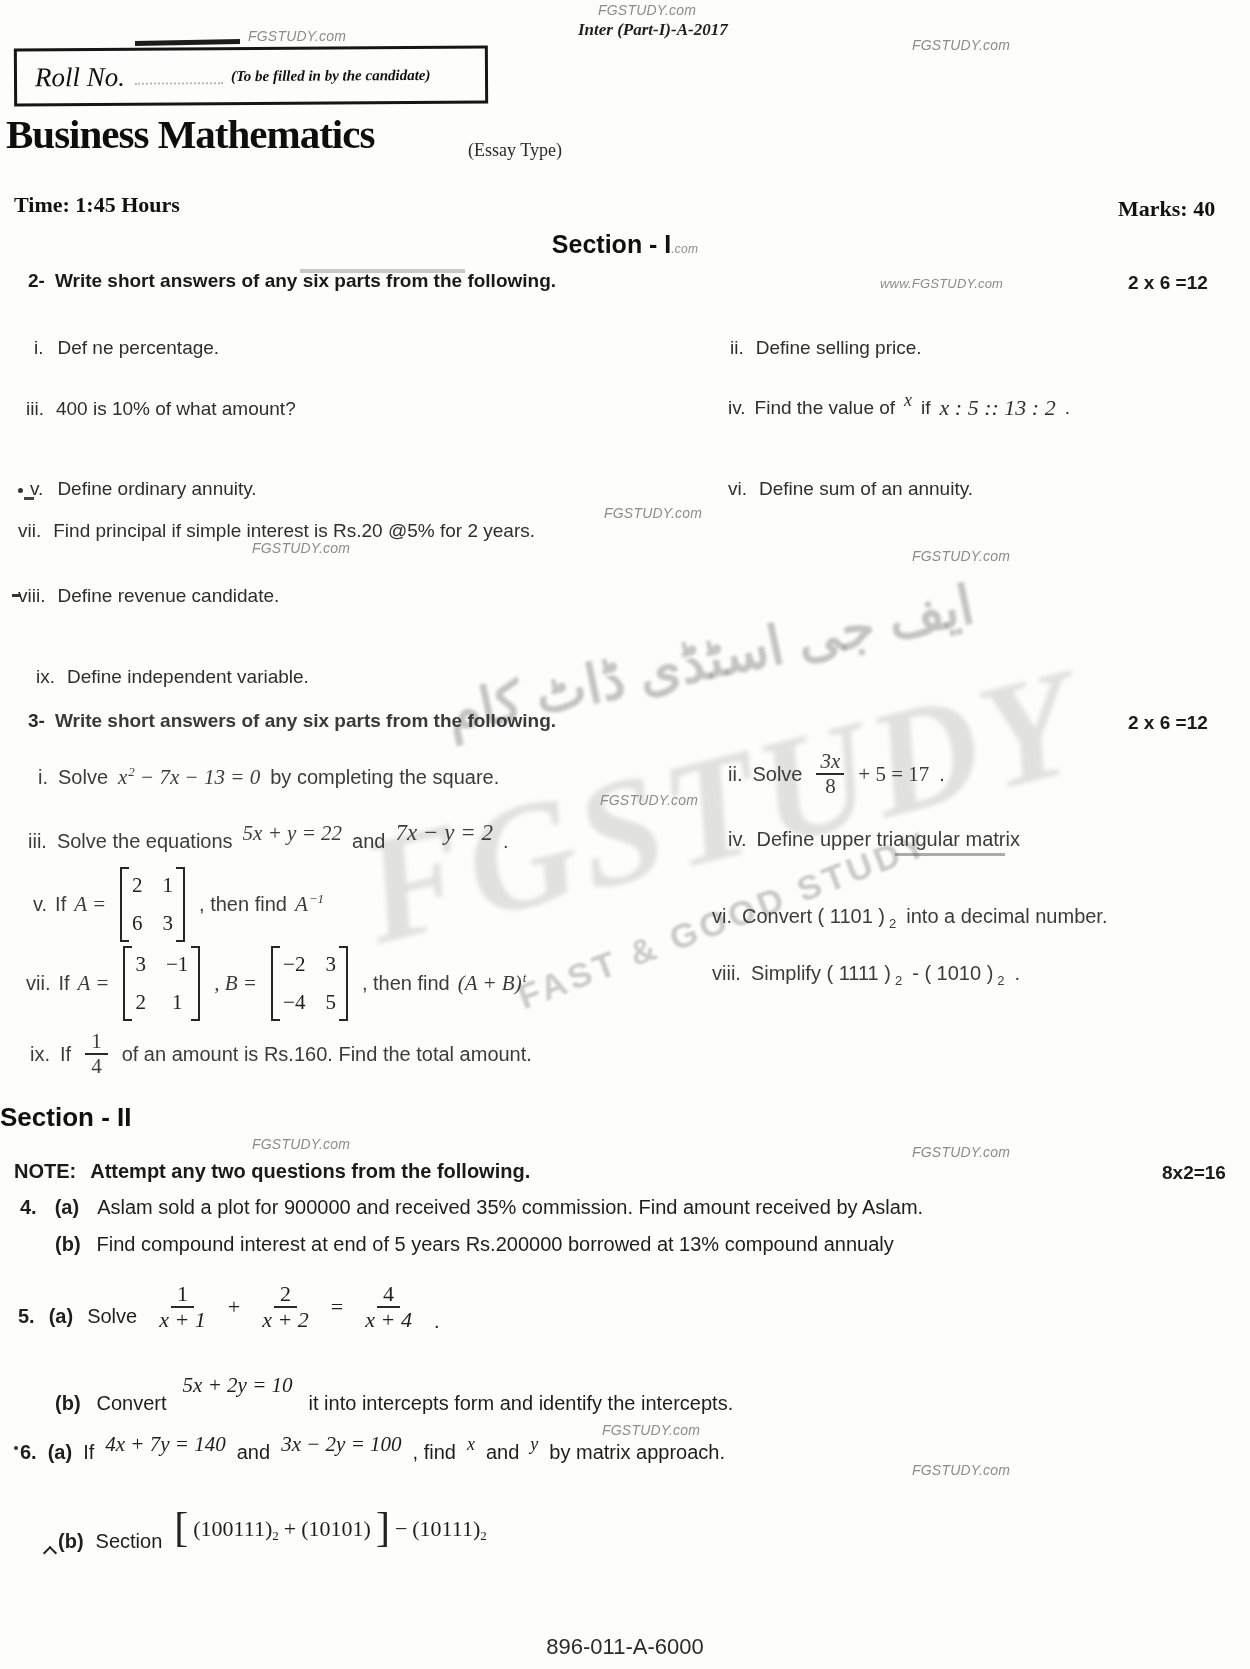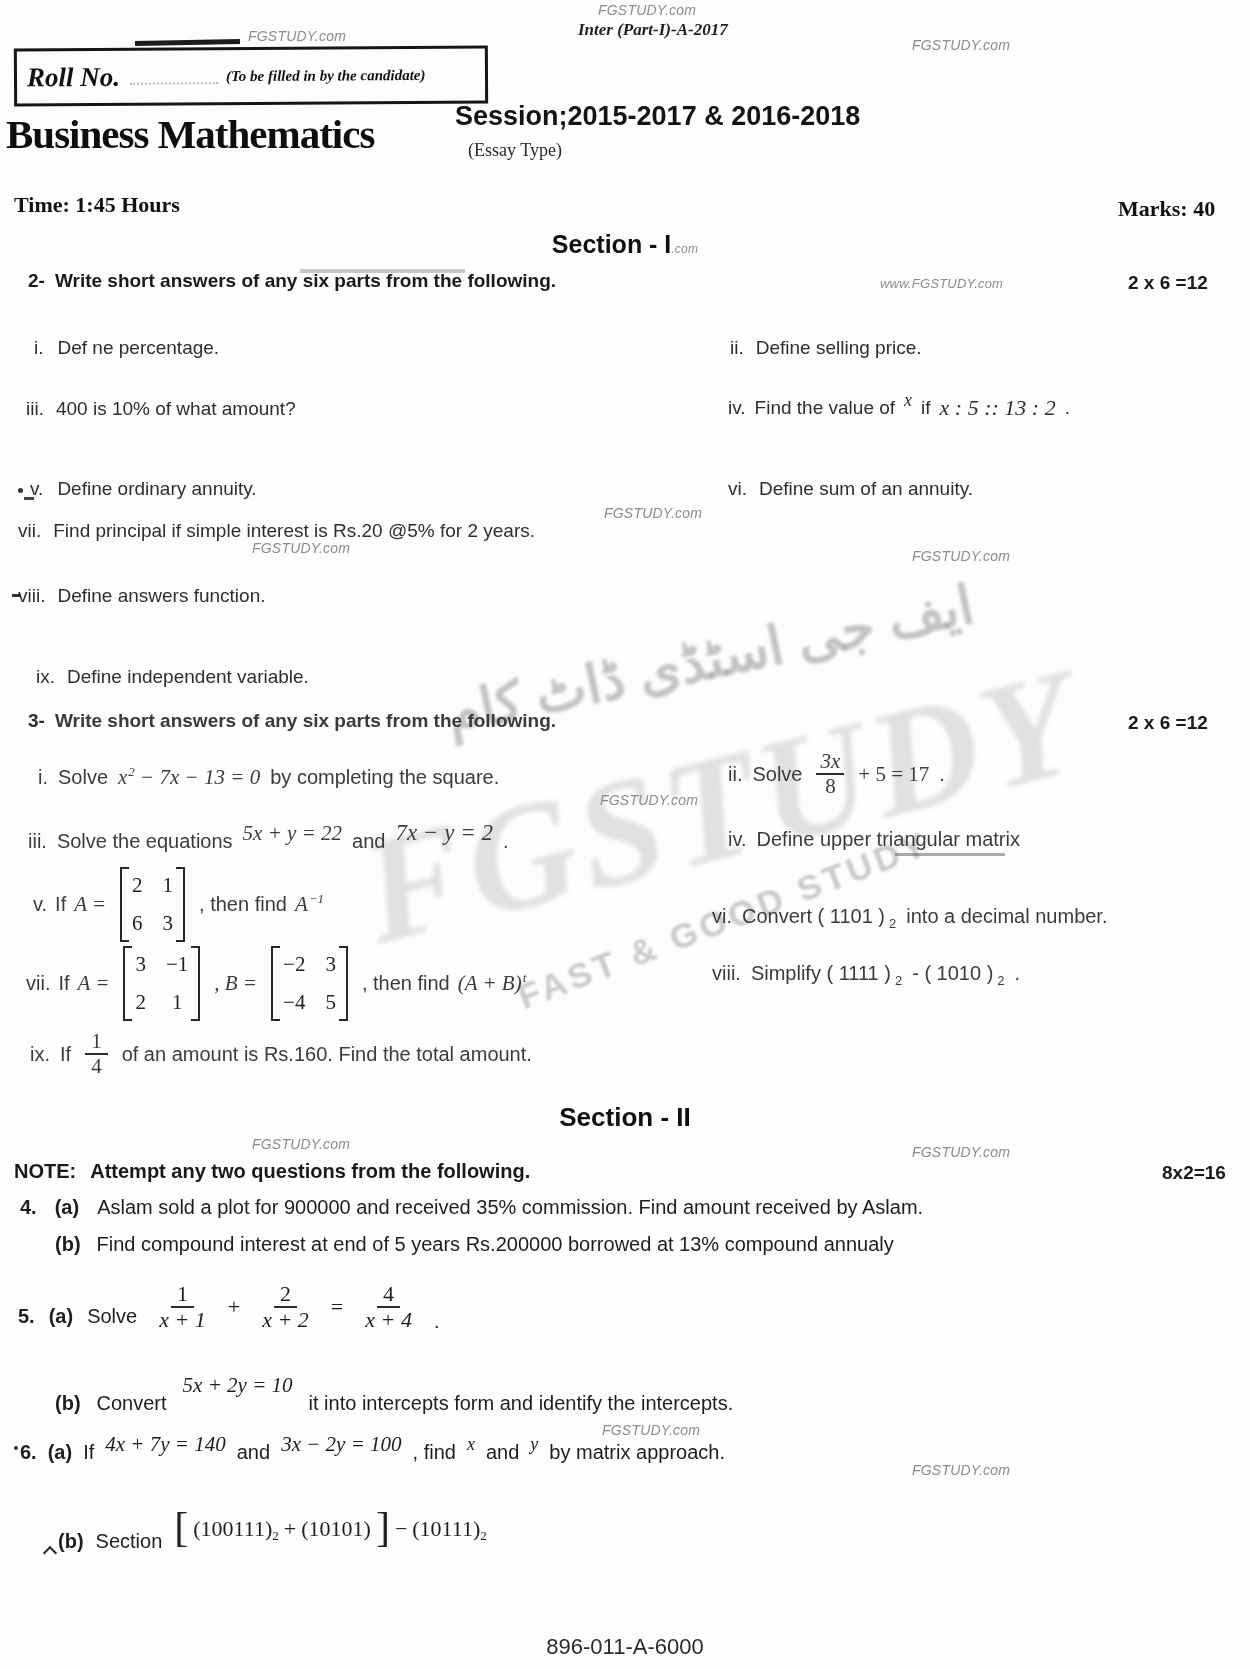--- a/index.html
+++ b/index.html
@@ -37,22 +37,22 @@
             border:2px solid #262626; border-right:none; }
   .matrix::after  { content:""; position:absolute; top:0; bottom:0; right:0; width:7px;
             border:2px solid #262626; border-left:none; }
   .mcol { display:flex; flex-direction:column; gap:13px; align-items:center;
           font-size:21px; color:#222; }
 
   
   .rollbox { position:absolute; left:14px; top:47px; width:468px; height:52px;
              border:3px solid #161616; display:flex; align-items:center;
              transform:rotate(-.35deg); background:#fdfdfc; }
-  .roll-label { font-family:"Liberation Serif", serif; font-weight:bold; font-style:italic;
-                font-size:27px; color:#111; margin-left:10px; }
+  .roll-label { font-family:"Liberation Serif", serif; font-weight:normal; font-style:italic;
+                font-size:27px; color:#111; margin-left:18px; }
   .roll-dots  { width:88px; border-bottom:2px dotted #b9b9b4; margin:14px 6px 0 10px; }
   .roll-note  { font-family:"Liberation Serif", serif; font-weight:bold; font-style:italic;
                 font-size:15px; color:#111; margin-left:2px; }
 
   .artifact { position:absolute; background:#1c1c1c; }
 
   
   .wm-urdu { position:absolute; left:310px; top:628px; width:800px; text-align:center;
              font-size:54px; font-weight:bold; color:rgba(115,115,115,.42);
              transform:rotate(-12deg); filter:blur(1.5px); }
@@ -99,21 +99,20 @@
 
   <div class="abs serif" style="left:578px; top:20px; font-weight:bold; font-style:italic; font-size:17px; color:#1f1f1f;">Inter (Part-I)-A-2017</div>
 
   <div class="rollbox">
     <span class="roll-label">Roll No.</span>
     <span class="roll-dots"></span>
     <span class="roll-note">(To be filled in by the candidate)</span>
   </div>
 
   <div class="abs serif" style="left:6px; top:110px; font-weight:bold; font-size:41px; letter-spacing:-1px; color:#0e0e0e;">Business Mathematics</div>
-  <div class="abs" style="left:455px; top:101px; font-weight:bold; font-size:27px; color:#141414;">Session;2015-2017 &amp; 2016-2018</div>
   <div class="abs serif" style="left:468px; top:140px; font-size:18px; color:#2a2a2a;">(Essay Type)</div>
 
   <div class="abs serif" style="left:14px; top:192px; font-weight:bold; font-size:22px; color:#111;">Time: 1:45 Hours</div>
   <div class="abs serif" style="left:1118px; top:196px; font-weight:bold; font-size:22px; color:#111;">Marks: 40</div>
 
   <div class="abs" style="left:0; top:230px; width:1250px; text-align:center;">
     <span style="font-weight:bold; font-size:25px; color:#101010;">Section - I</span><span class="wm" style="font-size:12px;">.com</span>
   </div>
 
   <div class="row" style="left:28px; top:270px; gap:10px;">
@@ -153,21 +152,21 @@
     <span>Define sum of an annuity.</span>
   </div>
 
   <div class="row item" style="left:18px; top:520px; gap:12px;">
     <span>vii.</span>
     <span>Find principal if simple interest is Rs.20 @5% for 2 years.</span>
   </div>
 
   <div class="row item" style="left:18px; top:585px; gap:12px;">
     <span>viii.</span>
-    <span>Define answers function.</span>
+    <span>Define revenue candidate.</span>
   </div>
 
   <div class="row item" style="left:36px; top:666px; gap:12px;">
     <span>ix.</span>
     <span>Define independent variable.</span>
   </div>
 
   <div class="row" style="left:28px; top:710px; gap:10px;">
     <span class="bhead" style="color:#2b2b2b;">3-</span>
     <span class="bhead" style="color:#3a3a3a;">Write short answers of any six parts from the following.</span>
@@ -276,21 +275,21 @@
   <div class="row item2" style="left:30px; top:1026px; height:56px; gap:10px;">
     <span>ix.</span>
     <span>If</span>
     <span class="frac" style="font-size:21px;">
       <span class="fn">1</span>
       <span>4</span>
     </span>
     <span>of an amount is Rs.160. Find the total amount.</span>
   </div>
 
-  <div class="abs" style="left:0; top:1102px; width:1250px; text-align:center; font-weight:bold; font-size:26px; color:#101010;">Section - II</div>
+  <div class="abs" style="left:0; top:1102px; width:1250px; text-align:left; font-weight:bold; font-size:26px; color:#101010;">Section - II</div>
 
   <div class="row" style="left:14px; top:1160px; gap:14px;">
     <span class="bhead" style="font-size:20px;">NOTE:</span>
     <span class="bhead" style="font-size:20px;">Attempt any two questions from the following.</span>
   </div>
   <div class="abs bhead" style="left:1162px; top:1162px;">8x2=16</div>
 
   <div class="row" style="left:20px; top:1196px; gap:18px; font-size:20px; color:#1e1e1e;">
     <span style="font-weight:bold;">4.</span>
     <span style="font-weight:bold;">(a)</span>

